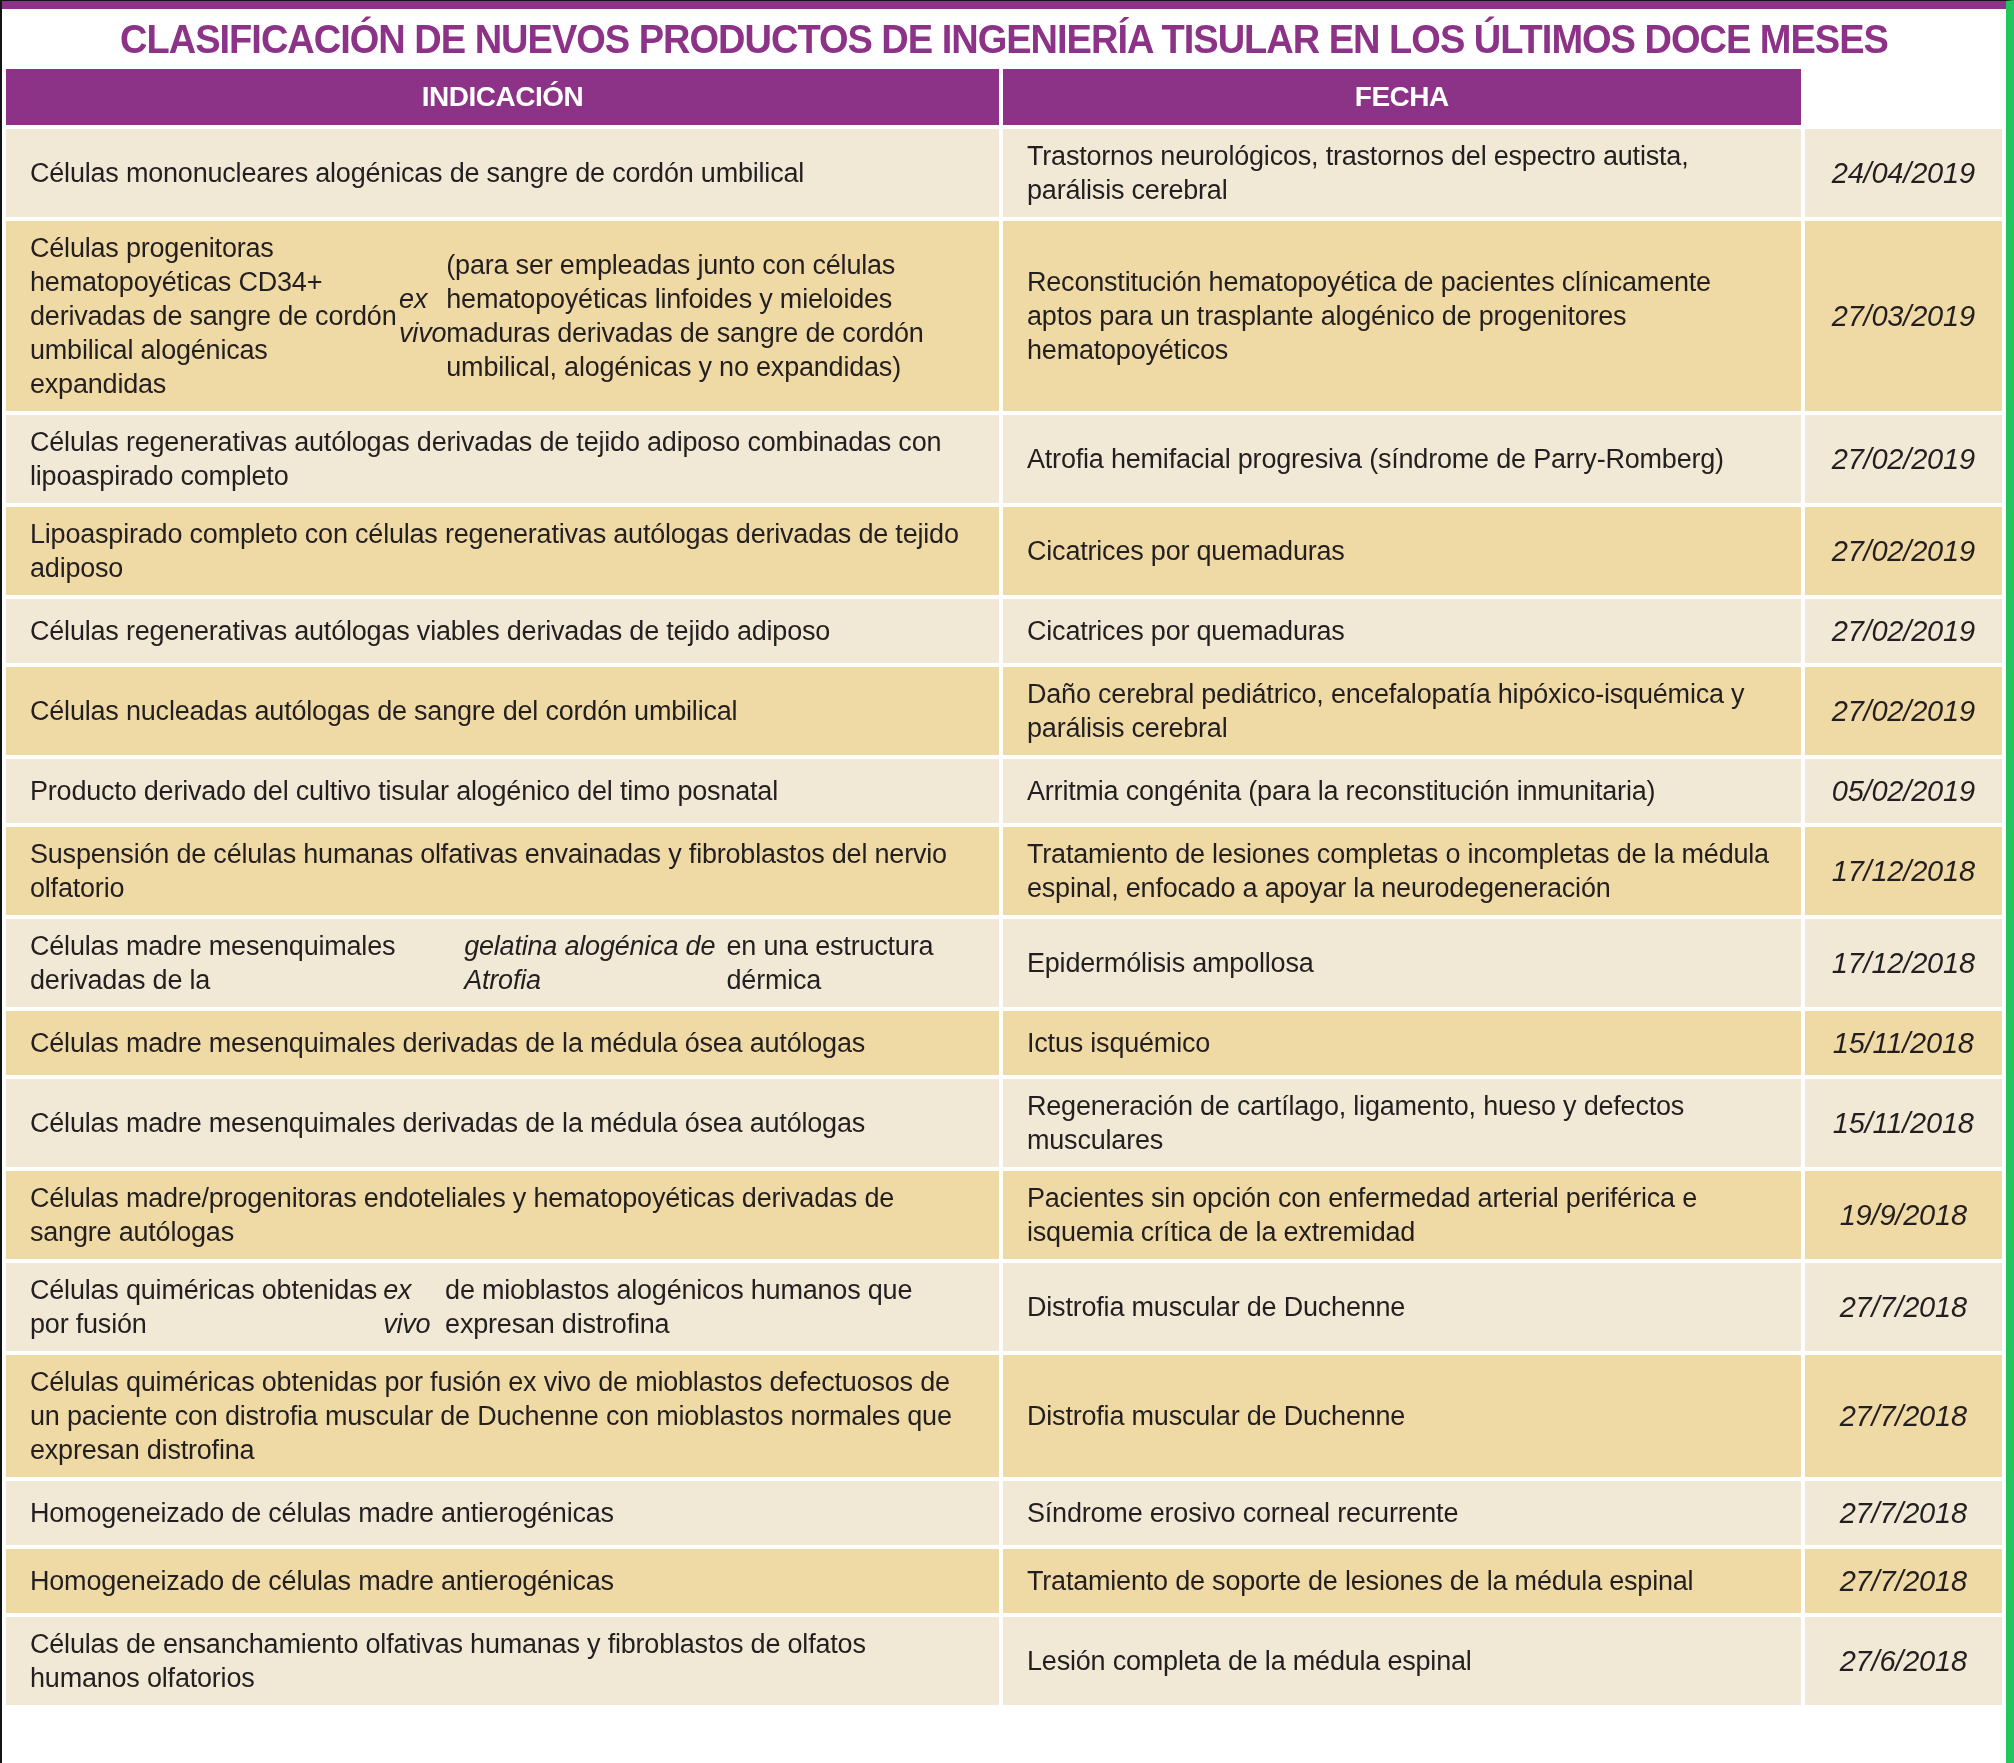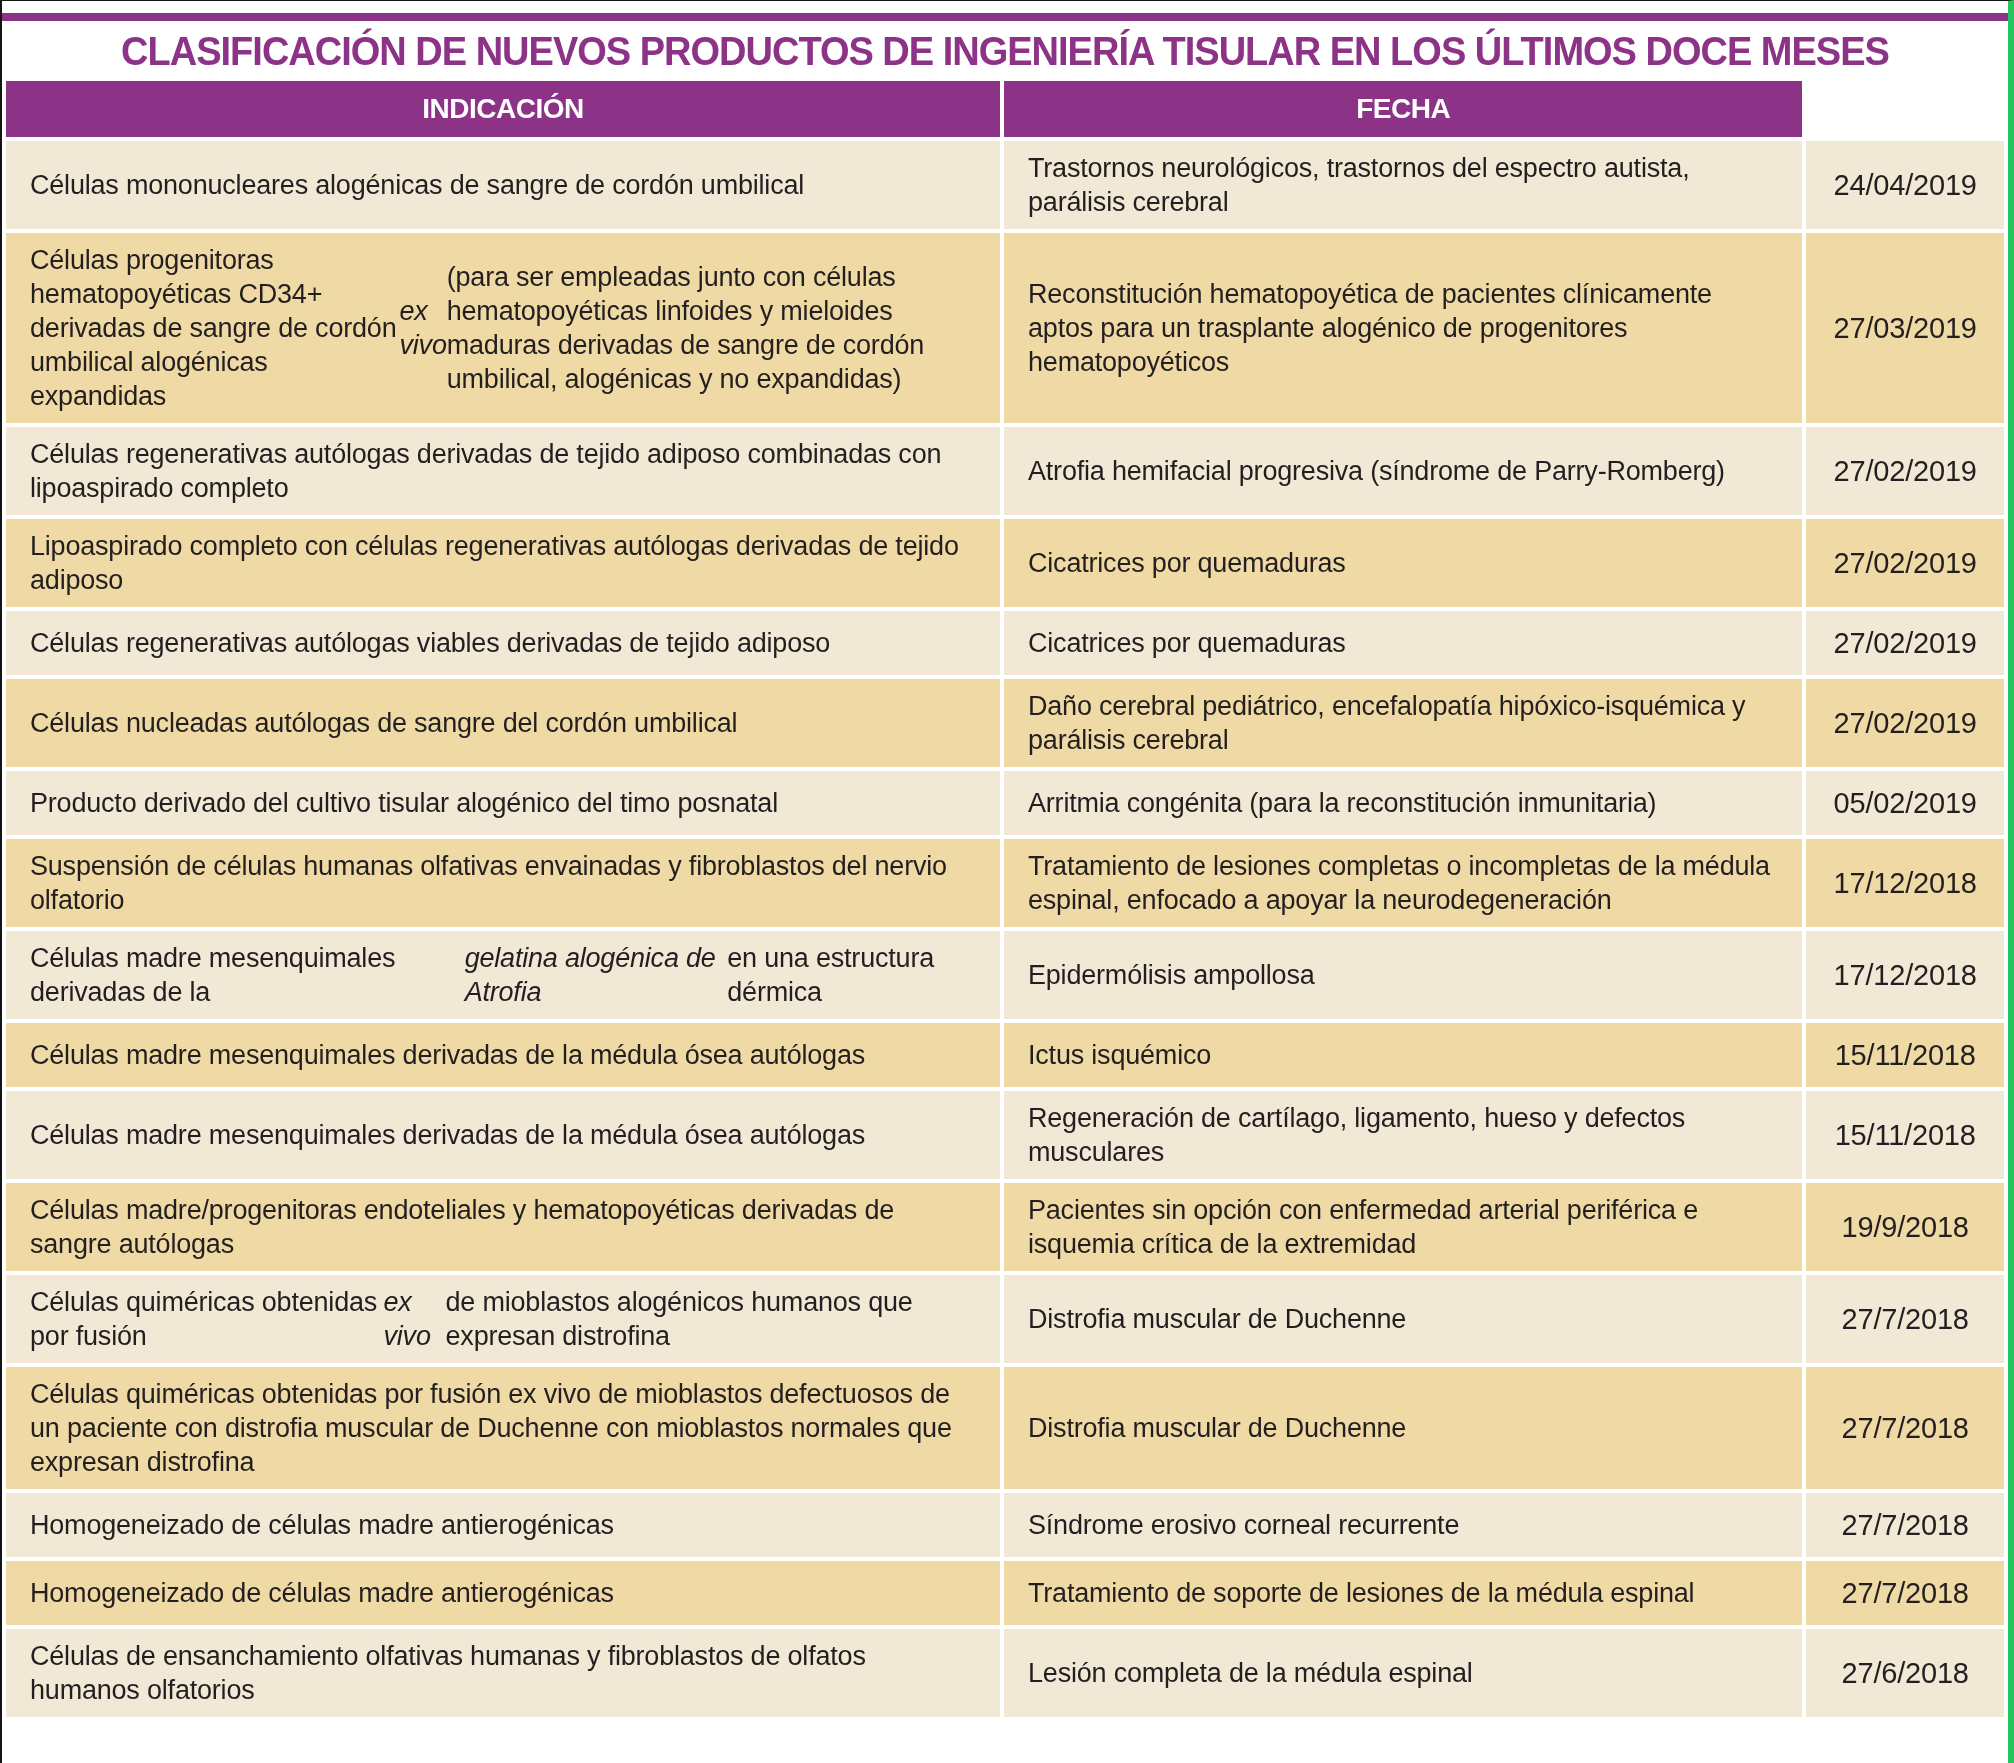--- a/index.html
+++ b/index.html
@@ -8,24 +8,24 @@
     --row-tan:#EFD9A4;
     --text:#231F20;
   }
   html,body{margin:0;padding:0;background:#ffffff;}
   body{width:2014px;font-family:"Liberation Sans",sans-serif;}
   .table-wrap{
     box-sizing:border-box;
     width:2014px;
     min-height:1763px;
     border-left:2px solid #141414;
-    border-right:6px solid #22c55e;
+    border-right:8px solid #22c55e;
     border-top:1px solid #141414;
     background:#ffffff;
-    padding:12px 4px 6px 4px;
+    padding:0 4px 6px 4px;
   }
   .top-strip{
     height:8px;
     background:var(--purple);
     margin:0 -4px;
   }
   .title-area{
     height:60px;
     display:flex;
     align-items:center;
@@ -71,20 +71,21 @@
     line-height:34px;
     letter-spacing:-0.2px;
     color:var(--text);
   }
   .cell.med{padding-right:30px;}
   .cell.fecha{
     justify-content:center;
     font-size:29px;
     padding:10px 8px;
     text-align:center;
+    font-style:italic;
   }
   .row.light .cell{background:var(--row-light);}
   .row.tan .cell{background:var(--row-tan);}
 </style>
 </head>
 <body>
 
 <div class="table-wrap">
   <div class="top-strip"></div>
   <div class="title-area">

